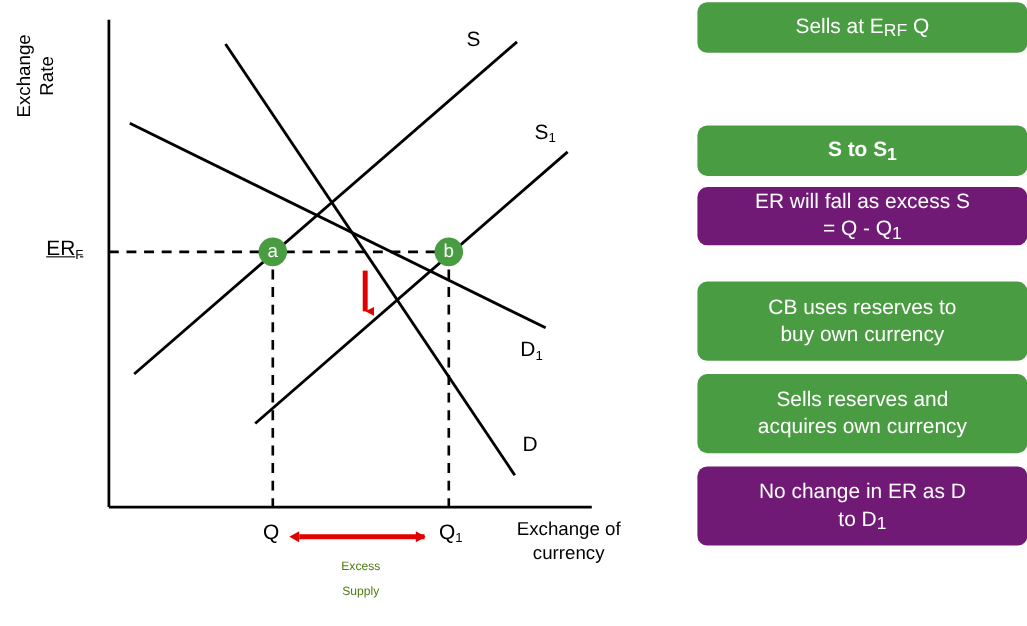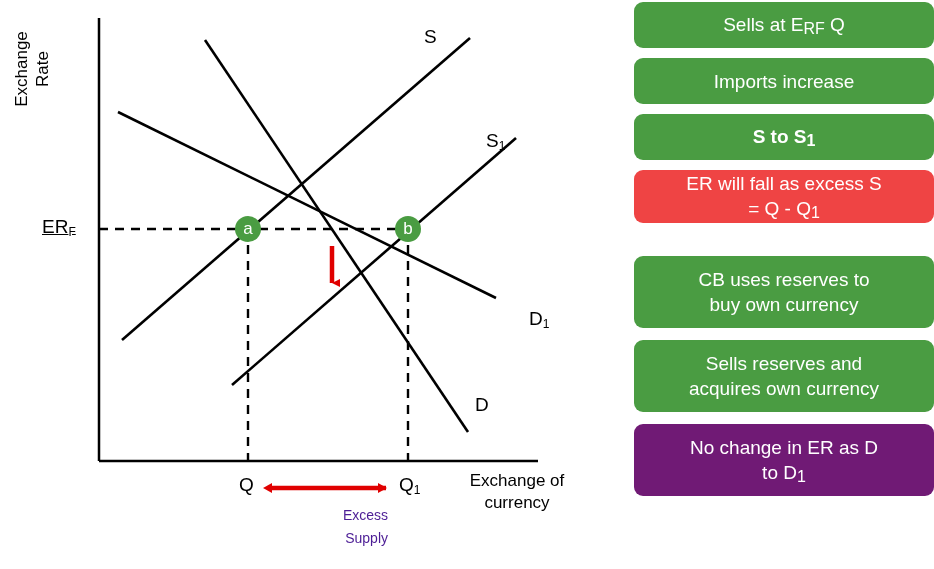--- a/index.html
+++ b/index.html
@@ -68,35 +68,35 @@
     white-space: nowrap;
   }
   .lbl sub {
     font-size: 12px;
     vertical-align: baseline;
     position: relative;
     bottom: -3px;
   }
   .lbl-erf   { left: 42px;  top: 216px; text-decoration: underline; }
   .lbl-s     { left: 424px; top: 26px;  }
-  .lbl-s1    { left: 486px; top: 110px; margin-top: 20px; }
-  .lbl-d1    { left: 529px; top: 308px; }
+  .lbl-s1    { left: 486px; top: 110px; }
+  .lbl-d1    { left: 473px; top: 308px; }
   .lbl-d     { left: 475px; top: 394px; }
   .lbl-q     { left: 239px; top: 474px; }
   .lbl-q1    { left: 399px; top: 474px; }
 
   .excess-label {
     position: absolute;
     left: 268px;
     top: 504px;
     width: 120px;
-    text-align: right;
-    font-size: 14px;
+    text-align: center;
+    font-size: 11px;
     line-height: 23px;
-    color: #4c1d95;
+    color: #4d7c0f;
     white-space: pre-line;
   }
 
   
   .point-marker {
     position: absolute;
     width: 26px;
     height: 26px;
     border-radius: 50%;
     display: flex;
@@ -211,23 +211,22 @@
 
     <div class="excess-label">Excess
 Supply</div>
 
     <div class="point-marker point-a" style="background: rgb(74, 156, 66); color: rgb(255, 255, 255);">a</div>
     <div class="point-marker point-b" style="background: rgb(74, 156, 66); color: rgb(255, 255, 255);">b</div>
   </div>
 
   <div class="steps-panel">
     <div class="step-box" style="top: 2px; height: 46px; background: rgb(74, 156, 66); color: rgb(255, 255, 255);"><div style="white-space: pre-line;"><span>Sells at E</span><sub>RF</sub><span> Q</span></div></div>
-    <div class="step-box" style="top: 58px; height: 46px; background: rgb(74, 156, 66); color: rgb(255, 255, 255);"><div style="white-space: pre-line;"><span>Imports increase</span></div></div>
     <div class="step-box" style="top: 114px; height: 46px; background: rgb(74, 156, 66); color: rgb(255, 255, 255);"><div style="white-space: pre-line; font-weight: bold;"><span>S to S</span><sub>1</sub></div></div>
-    <div class="step-box" style="top: 170px; height: 53px; background: #ef4444; color: rgb(255, 255, 255);"><div style="white-space: pre-line;"><span>ER will fall as excess S
+    <div class="step-box" style="top: 170px; height: 53px; background: #701a75; color: rgb(255, 255, 255);"><div style="white-space: pre-line;"><span>ER will fall as excess S
 = Q - Q</span><sub>1</sub></div></div>
     <div class="step-box" style="top: 256px; height: 72px; background: rgb(74, 156, 66); color: rgb(255, 255, 255);"><div style="white-space: pre-line;"><span>CB uses reserves to
 buy own currency</span></div></div>
     <div class="step-box" style="top: 340px; height: 72px; background: rgb(74, 156, 66); color: rgb(255, 255, 255);"><div style="white-space: pre-line;"><span>Sells reserves and
 acquires own currency</span></div></div>
     <div class="step-box" style="top: 424px; height: 72px; background: #701a75; color: rgb(255, 255, 255);"><div style="white-space: pre-line;"><span>No change in ER as D
 to D</span><sub>1</sub></div></div>
   </div>
 
 </div>

